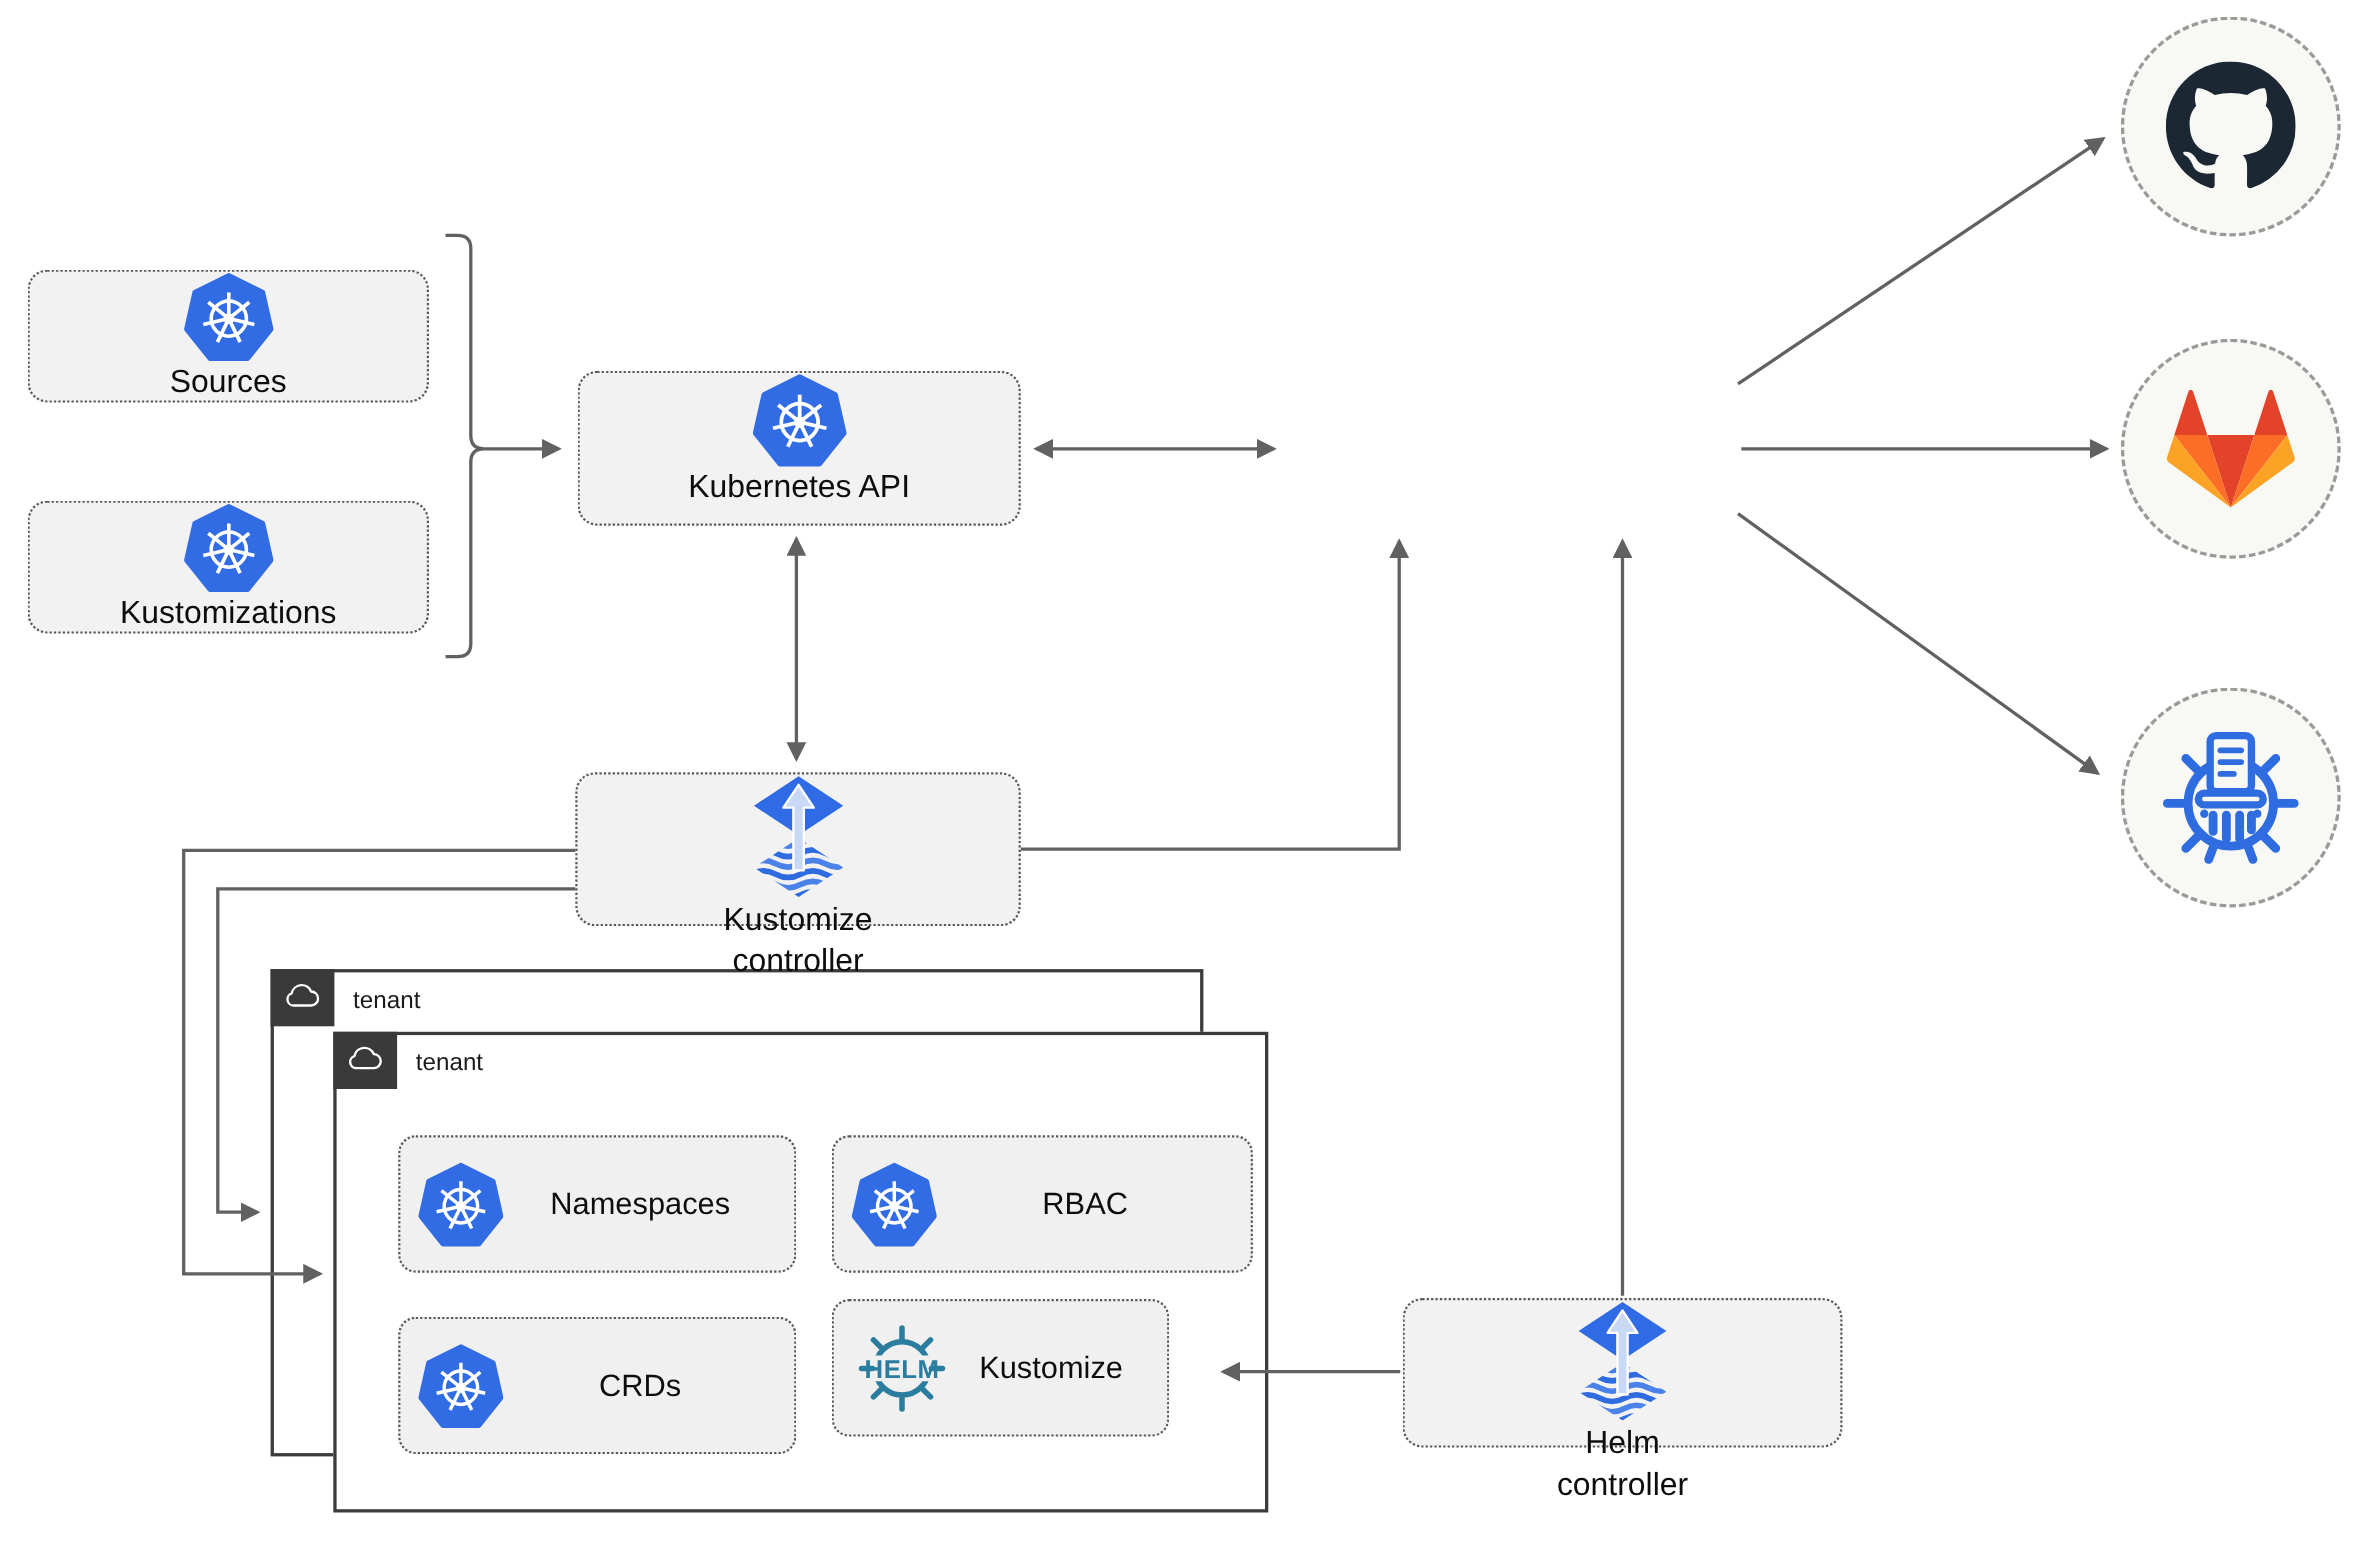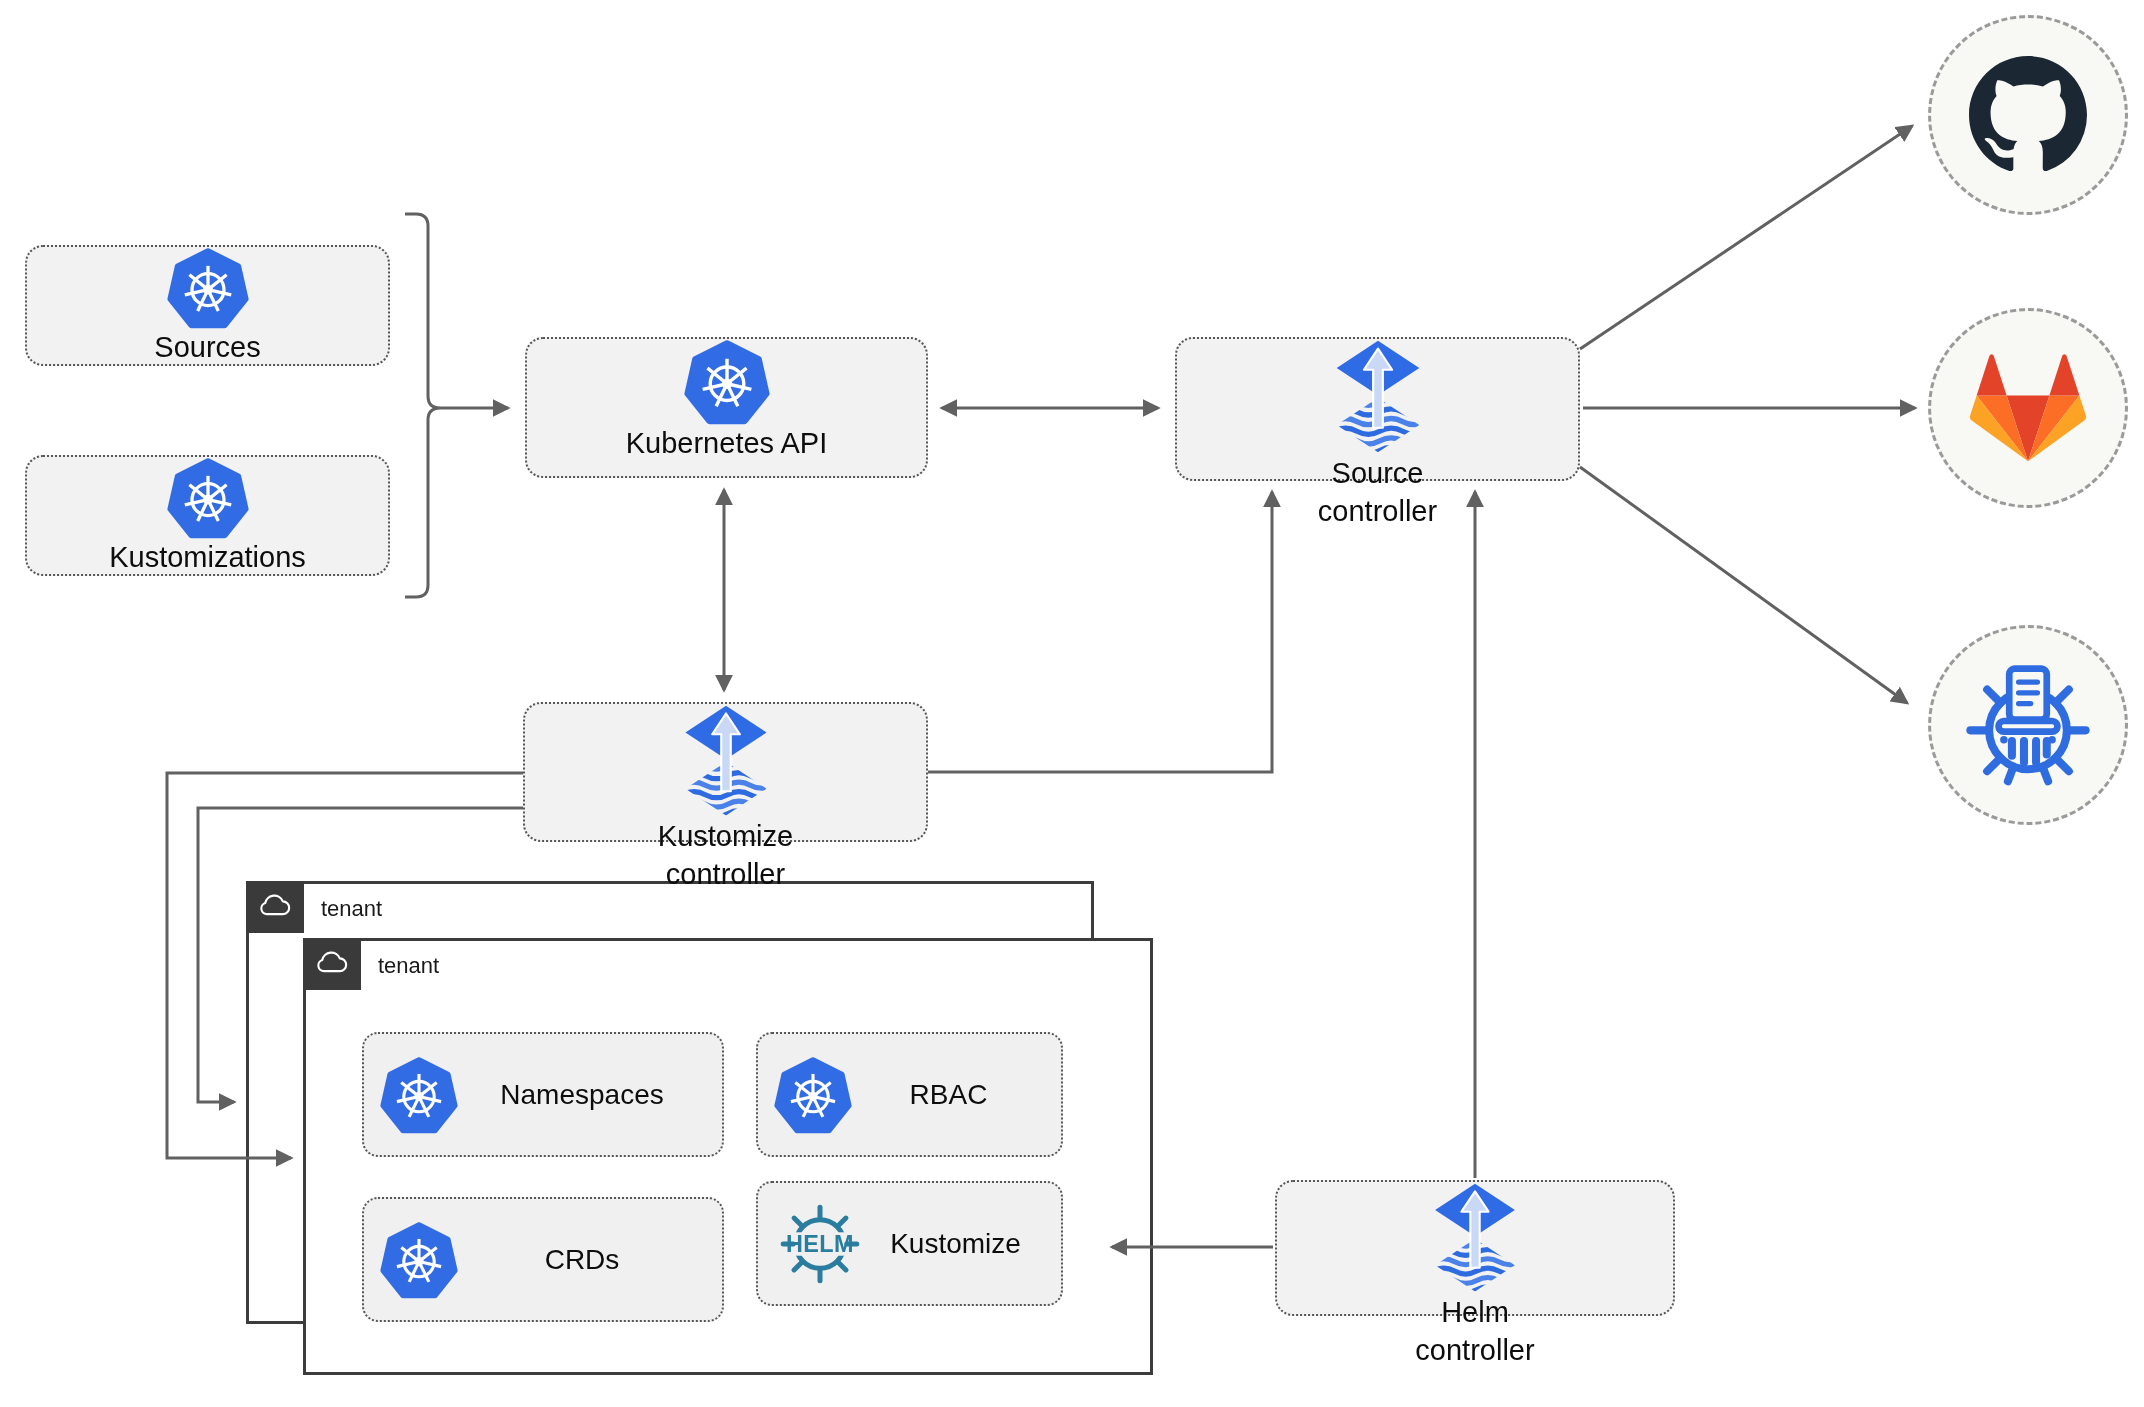--- a/index.html
+++ b/index.html
@@ -118,26 +118,20 @@
     <div class="nlabel">Kustomizations</div>
   </div>
 
   <div class="node" style="left:525px;top:337px;width:403px;height:141px">
     <svg class="nicon" width="86" height="86" viewBox="0 0 100 100">
         <use href="#sym-k8s"></use>
       </svg>
     <div class="nlabel">Kubernetes API</div>
   </div>
 
-  <div class="node" style="left:1175px;top:337px;width:405px;height:144px">
-    <svg class="nicon" width="88" height="116" viewBox="0 0 100 132">
-        <use href="#sym-flux"></use>
-      </svg>
-    <div class="nlabel wrap2">Source controller</div>
-  </div>
 
   <div class="node" style="left:1275px;top:1180px;width:400px;height:136px">
     <svg class="nicon" width="86" height="112" viewBox="0 0 100 132">
         <use href="#sym-flux"></use>
       </svg>
     <div class="nlabel wrap2">Helm controller</div>
   </div>
 
   <div class="node" style="left:523px;top:702px;width:405px;height:140px">
     <svg class="nicon" width="88" height="114" viewBox="0 0 100 132">
@@ -163,21 +157,21 @@
     </div>
     <div class="tenant-label">tenant</div>
 
     <div class="inner" style="left:40px;top:91px;width:362px;height:125px">
       <svg class="nicon" width="78" height="78" viewBox="0 0 100 100">
           <use href="#sym-k8s"></use>
         </svg>
       <div class="nlabel">Namespaces</div>
     </div>
 
-    <div class="inner" style="left:434px;top:91px;width:307px;height:125px">
+    <div class="inner" style="left:434px;top:91px;width:383px;height:125px">
       <svg class="nicon" width="78" height="78" viewBox="0 0 100 100">
           <use href="#sym-k8s"></use>
         </svg>
       <div class="nlabel">RBAC</div>
     </div>
 
     <div class="inner" style="left:40px;top:256px;width:362px;height:125px">
       <svg class="nicon" width="78" height="78" viewBox="0 0 100 100">
           <use href="#sym-k8s"></use>
         </svg>

